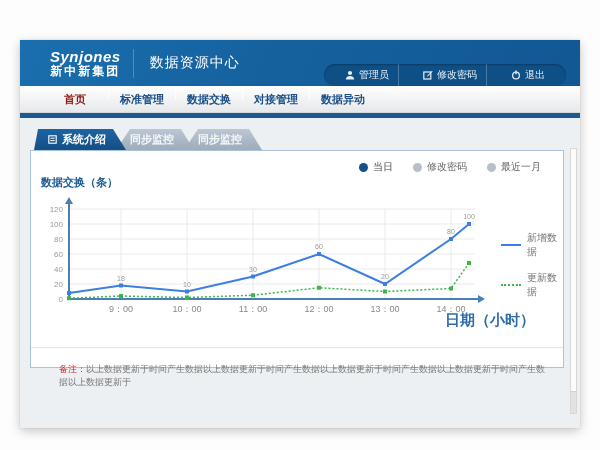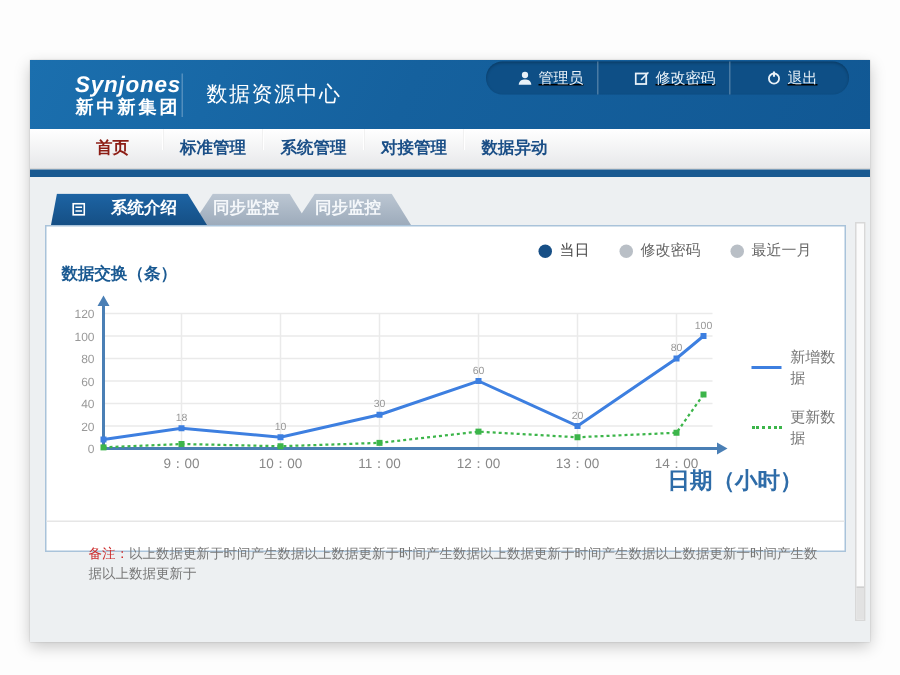--- a/index.html
+++ b/index.html
@@ -6,26 +6,26 @@
   html,body { width:600px; height:450px; background:#fdfdfd; overflow:hidden;
               font-family:"Liberation Sans","DejaVu Sans",sans-serif; }
   .window { position:absolute; left:20px; top:40px; width:560px; height:388px;
             background:#eef0f2; box-shadow:0 3px 10px rgba(0,0,0,.22), 0 0 1px #cfcfcf; }
 
   
   .header { position:relative; height:46px;
             background:linear-gradient(115deg,#1b6fae 0%,#15619e 45%,#115894 100%);
             display:flex; align-items:center; padding:0 12px; }
   .logo { display:flex; flex-direction:column; align-items:center; margin-left:18px;
-          padding-right:0; border-right:1px solid rgba(255,255,255,.25); }
+          padding-right:12px; border-right:1px solid rgba(255,255,255,.25); }
   .logo-en { color:#fff; font-size:15px; font-weight:bold; font-style:italic; letter-spacing:.5px; line-height:15px; }
   .logo-cn { color:#fff; font-size:12px; font-weight:bold; letter-spacing:2px; line-height:14px; }
   .app-title { color:#fff; font-size:14px; margin-left:16px; letter-spacing:1px; }
-  .user-pill { position:absolute; right:14px; top:1px; height:22px; display:flex; 
-               background:#0e4f86; border-radius:11px; padding:0 12px; box-shadow:inset 0 1px 2px rgba(0,0,0,.25);text-decoration:underline; }
+  .user-pill { position:absolute; right:14px; top:24px; height:22px; display:flex; 
+               background:#0e4f86; border-radius:11px; padding:0 12px; box-shadow:inset 0 1px 2px rgba(0,0,0,.25); }
   .pill-item { display:flex; align-items:center; gap:4px; color:#e8f1f8; font-size:10px;
                padding:0 9px; cursor:pointer; white-space:nowrap; }
   .pill-item + .pill-item { border-left:1px solid rgba(255,255,255,.25);padding-left:24px; }
   .pill-item svg { display:block; }
 
   
   .nav { height:27px; background:linear-gradient(#ffffff,#e7e8ea); display:flex; 
          padding-left:22px; border-bottom:1px solid #d7d7d7; }
   .nav-item { font-size:11px; font-weight:bold; color:#1b4f87; width:66px; text-align:center;
               cursor:pointer; line-height:27px; }
@@ -35,21 +35,21 @@
 
   
   .content { position:relative; height:310px; background:#edf0f2; }
   .tabs { position:absolute; left:14px; top:11px; display:flex; }
   .tab { height:21px; line-height:21px; font-size:11px; font-weight:bold; color:#f4f7fa;
          padding:0 20px 0 14px; cursor:pointer;
          background:linear-gradient(#bcc7d3,#9dabbb);
          clip-path:polygon(14px 0, calc(100% - 13px) 0, 100% 100%, 0 100%); margin-left:-10px; }
   .tab.active { background:linear-gradient(#1d64a4,#154f85); color:#fff; margin-left:0;
                 clip-path:polygon(4px 0, calc(100% - 13px) 0, 100% 100%, 0 100%);
-                display:flex; align-items:center; gap:17px; z-index:2; }
+                display:flex; align-items:center; gap:5px; z-index:2; }
   .tab.active svg { display:block; }
 
   .panel { position:absolute; left:10px; top:32px; width:534px; height:218px;
            background:#fff; border:1px solid #a9c3da; }
 
   .radios { position:absolute; top:9px; right:22px; display:flex; gap:20px; }
   .radio { display:flex; align-items:center; gap:5px; font-size:10px; color:#666; cursor:pointer; }
   .radio .dot { width:9px; height:9px; border-radius:50%; background:#b9bfc6; }
   .radio.selected .dot { background:#174f86; }
   .radio.selected { color:#444; }
@@ -106,21 +106,21 @@
         <span>退出</span>
       </span>
     </div>
   </div>
 
   <div class="nav">
     <span class="nav-item active">首页</span>
     <span class="nav-sep"></span>
     <span class="nav-item">标准管理</span>
     <span class="nav-sep"></span>
-    <span class="nav-item">系统管理</span>
+    <span class="nav-item">数据交换</span>
     <span class="nav-sep"></span>
     <span class="nav-item">对接管理</span>
     <span class="nav-sep"></span>
     <span class="nav-item">数据异动</span>
   </div>
   <div class="blue-line"></div>
 
   <div class="content">
 
     <div class="tabs">

